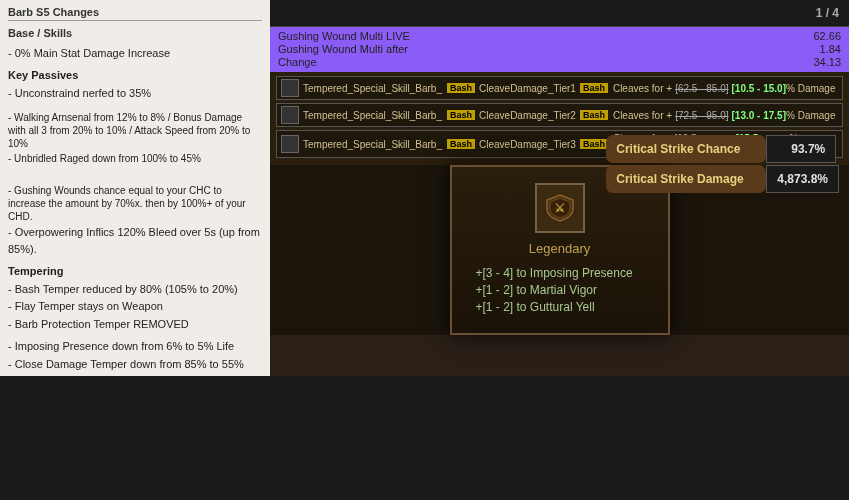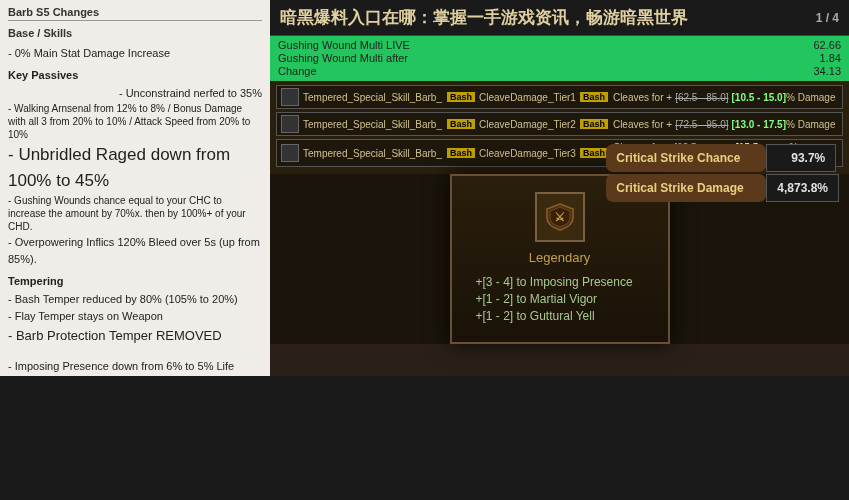--- a/index.html
+++ b/index.html
@@ -231,43 +231,42 @@
     <div class="tab-header">
       <span>Barb S5 Changes</span>
     </div>
 
     <p style="font-weight:bold; font-size:11px; color:#333; margin-bottom:3px;">Base / Skills</p>
 
     <p style="font-size:11px; color:#222; margin-bottom:4px;">- 0% Main Stat Damage Increase</p>
 
     <p class="section-title">Key Passives</p>
 
-    <p style="font-size:11px; color:#222; margin-bottom:1px;text-align:right;">- Unconstraind nerfed to 35%</p>
+    <p style="font-size:11px; color:#222; margin-bottom:10px;">- Unconstraind nerfed to 35%</p>
     <p style="font-size:10px; color:#222; margin-bottom:1px; line-height:1.3;">- Walking Arnsenal from 12% to 8% / Bonus Damage with all 3 from 20% to 10% / Attack Speed from 20% to 10%</p>
-    <p style="font-size:17px; color:#222; margin-bottom:1px;">- Unbridled Raged down from 100% to 45%</p>
+    <p style="font-size:10px; color:#222; margin-bottom:18px;">- Unbridled Raged down from 100% to 45%</p>
     <p style="font-size:10px; color:#222; margin-bottom:1px; line-height:1.3;">- Gushing Wounds chance equal to your CHC to increase the amount by 70%x. then by 100%+ of your CHD.</p>
     <p style="font-size:11px; color:#222; margin-bottom:4px;">- Overpowering Inflics 120% Bleed over 5s (up from 85%).</p>
 
     <p class="section-title">Tempering</p>
 
     <p style="font-size:11px; color:#222; margin-bottom:1px;">- Bash Temper reduced by 80% (105% to 20%)</p>
     <p style="font-size:11px; color:#222; margin-bottom:1px;">- Flay Temper stays on Weapon</p>
-    <p style="font-size:13px; color:#222; margin-bottom:13px;">- Barb Protection Temper REMOVED</p>
+    <p style="font-size:11px; color:#222; margin-bottom:6px;">- Barb Protection Temper REMOVED</p>
     <p style="font-size:11px; color:#222; margin-bottom:1px;">- Imposing Presence down from 6% to 5% Life</p>
     <p style="font-size:11px; color:#222; margin-bottom:1px;">- Close Damage Temper down from 85% to 55%</p>
   </div>
 
   <div class="right-panel">
 
     <div class="title-bar">
-      <span style="font-size:17px;">暗黑爆料入口在哪：掌握一手游戏资讯，畅游暗黑世界</span>
       <span class="page-num">1 / 4</span>
     </div>
 
-    <div style="background:#22c55e; padding: 3px 8px; position:relative;">
+    <div style="background:#8b5cf6; padding: 3px 8px; position:relative;">
       <div class="stats-row">
         <span class="label">Gushing Wound Multi LIVE</span>
         <span class="value">62.66</span>
       </div>
       <div class="stats-row">
         <span class="label">Gushing Wound Multi after</span>
         <span class="value">1.84</span>
       </div>
       <div class="stats-row">
         <span class="label">Change</span>

